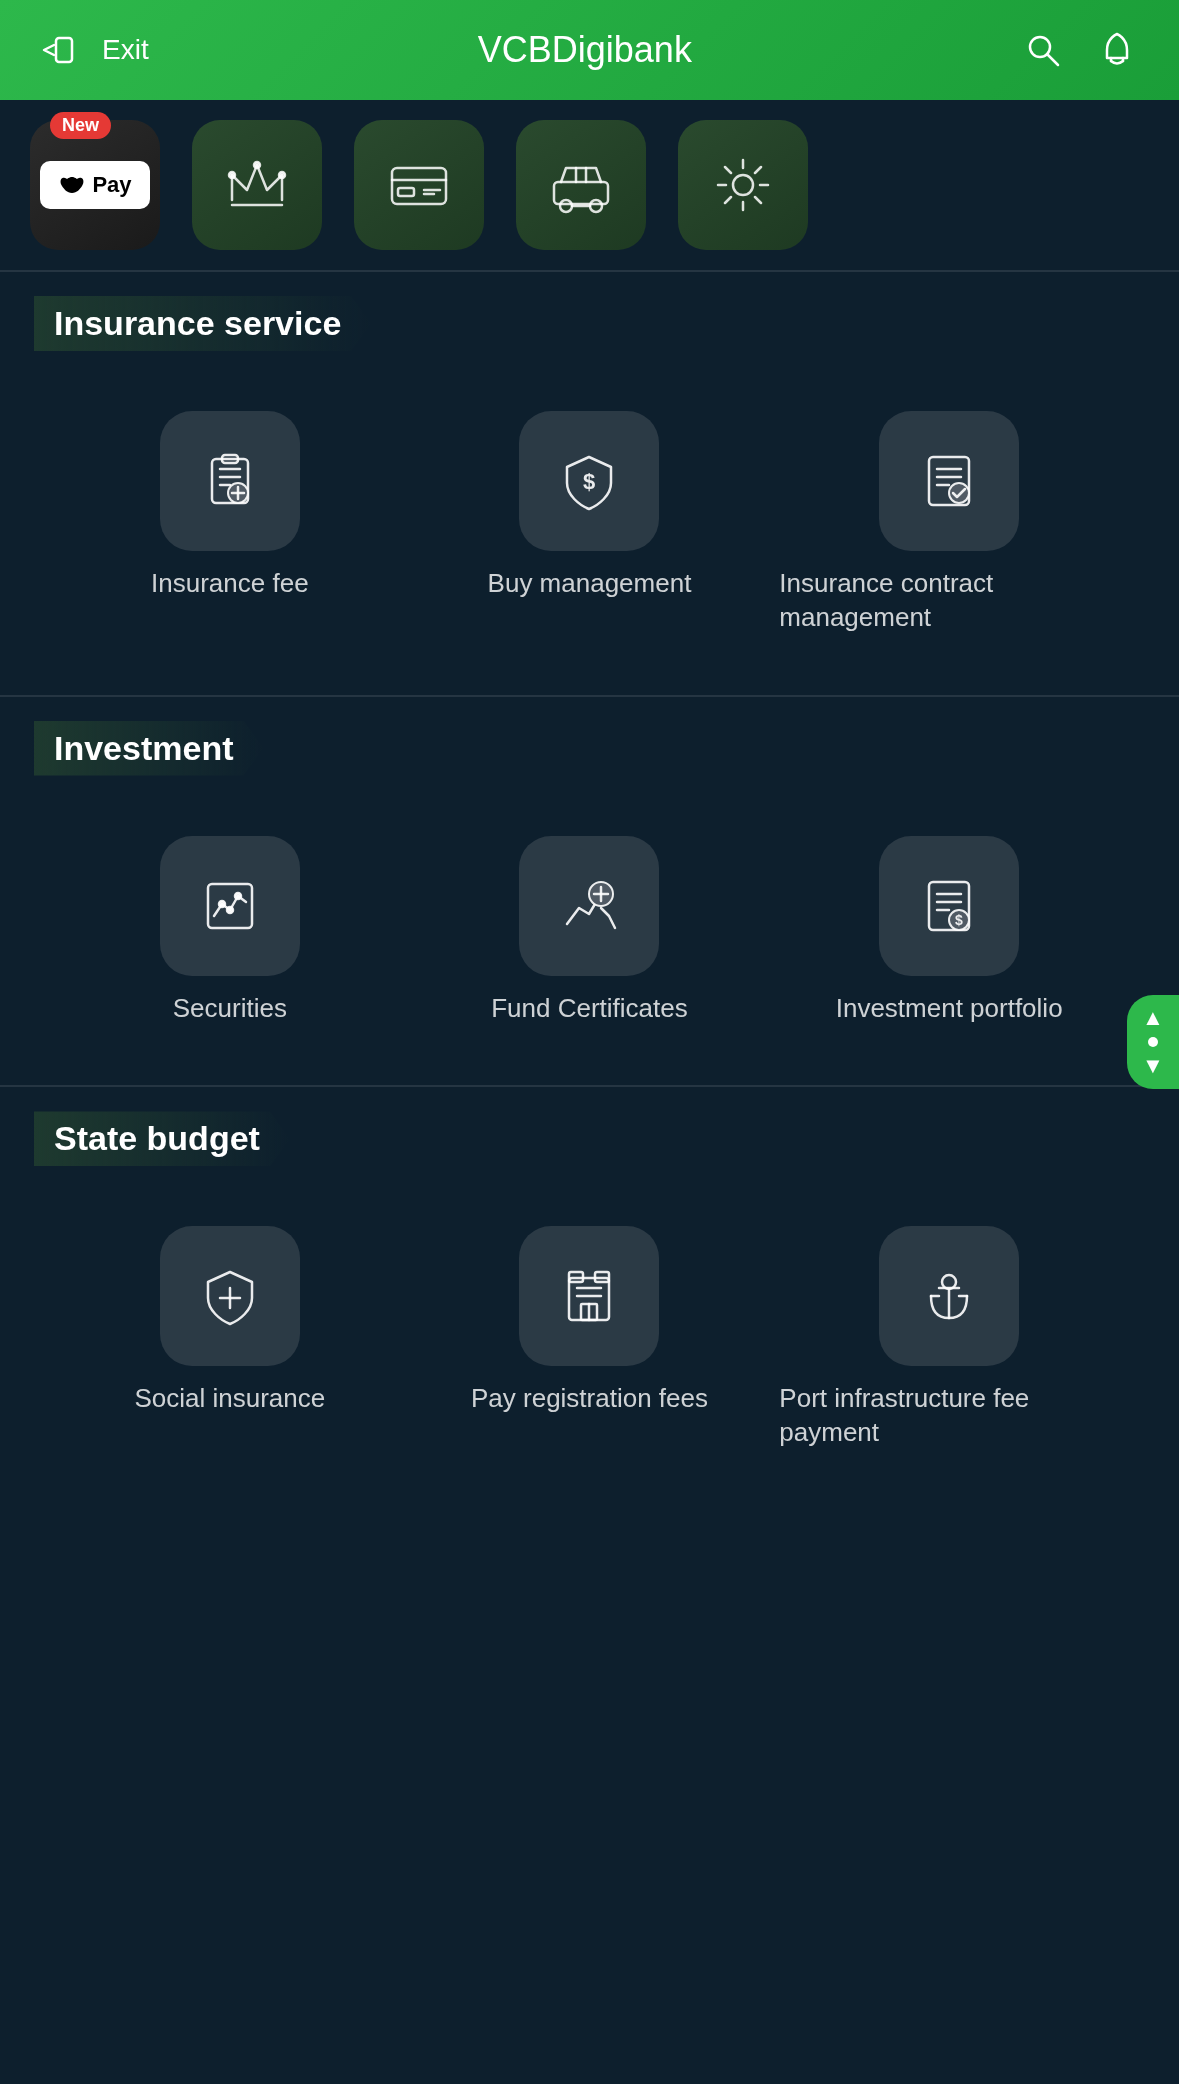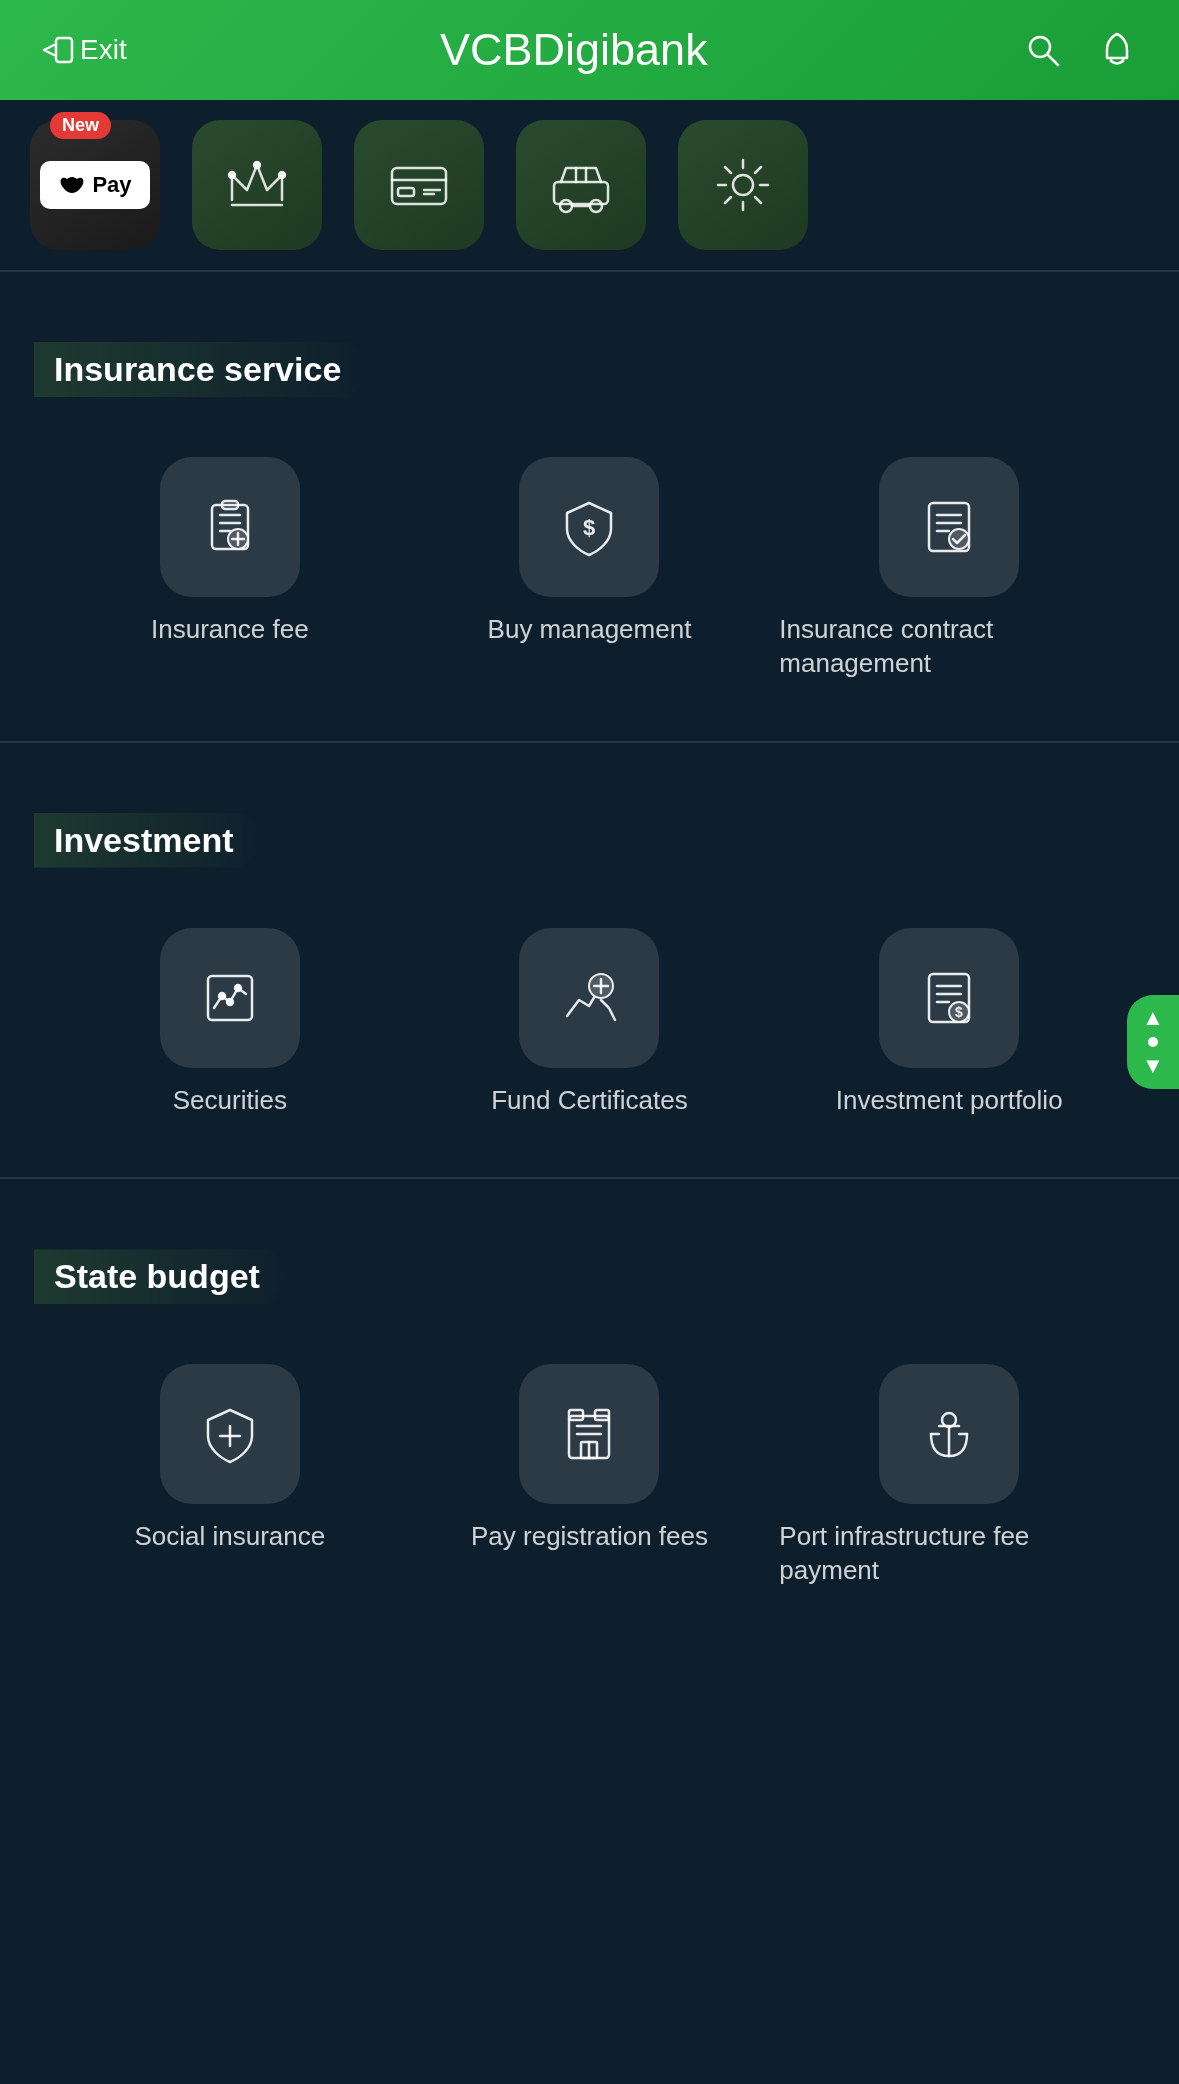--- a/index.html
+++ b/index.html
@@ -19,28 +19,28 @@
       background: linear-gradient(135deg, #2db84b, #1a9e38);
       height: 100px;
       display: flex;
       align-items: center;
       justify-content: space-between;
       padding: 0 40px;
     }
     .header-exit {
       display: flex;
       align-items: center;
-      gap: 4px;
+      gap: 26px;
       font-size: 28px;
       font-weight: 500;
       color: #fff;
       cursor: pointer;
     }
     .header-logo {
-      font-size: 45px;
+      font-size: 36px;
       font-weight: 800;
       color: #fff;
     }
     .header-logo span {
       font-weight: 300;
     }
     .header-icons {
       display: flex;
       gap: 30px;
       align-items: center;
@@ -105,21 +105,20 @@
       align-items: center;
     }
     .section-title {
       font-size: 34px;
       font-weight: 700;
       color: #fff;
       background: linear-gradient(90deg, #1e3a2f, transparent);
       padding: 8px 30px 8px 20px;
       clip-path: polygon(0 0, calc(100% - 20px) 0, 100% 50%, calc(100% - 20px) 100%, 0 100%);
       border-left: 4px solid transparent;
-      margin-top: 46px;
     }
 
     
     .service-grid {
       display: grid;
       grid-template-columns: repeat(3, 1fr);
       gap: 0;
       padding: 30px 50px 40px 50px;
     }
     .service-item {

